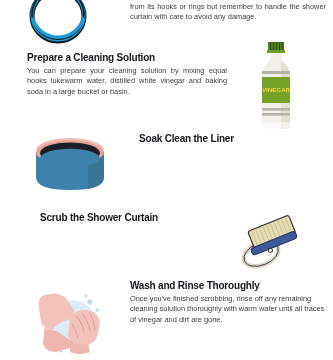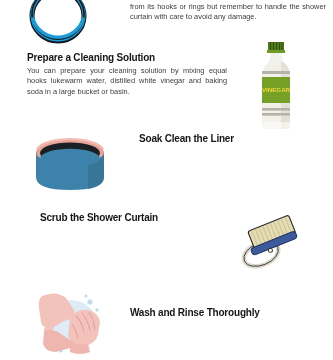--- a/index.html
+++ b/index.html
@@ -40,21 +40,21 @@
     text-align: justify;
   }
   .block p.ragged {
     text-align: left;
   }
 
   #block-remove  { left: 130px; top: 2px;   width: 196px; }
   #block-prepare { left: 27px;  top: 52px;  width: 200px; }
   #block-soak    { left: 139px; top: 133px; width: 196px; }
   #block-scrub   { left: 40px;  top: 212px; width: 196px; }
-  #block-wash    { left: 130px; top: 307px; width: 196px; }
+  #block-wash    { left: 130px; top: 280px; width: 196px; }
 
   
   .art {
     position: absolute;
   }
   #art-ring   { left: 22px;  top: -14px; width: 72px;  height: 58px; }
   #art-bottle { left: 250px; top: 40px;  width: 52px;  height: 92px; }
   #art-basin  { left: 28px;  top: 134px; width: 84px;  height: 62px; }
   #art-brush  { left: 234px; top: 214px; width: 72px;  height: 60px; }
   #art-hands  { left: 26px;  top: 288px; width: 88px;  height: 70px; }
@@ -194,15 +194,16 @@
         <path d="M63 24 Q68 32 69 42"></path>
         <path d="M46 36 Q50 42 52 50"></path>
       </g>
 
       <path d="M44 52 Q52 58 62 56 L64 64 Q54 68 44 64 Z" fill="#eeb6af"></path>
     </svg>
   </div>
 
   <div class="block" id="block-wash">
     <h2>Wash and Rinse Thoroughly</h2>
+    <p class="ragged">Once you've finished scrubbing, rinse off any remaining cleaning solution thoroughly with warm water until all traces of vinegar and dirt are gone.</p>
   </div>
 
 </div>
 
 </body></html>

